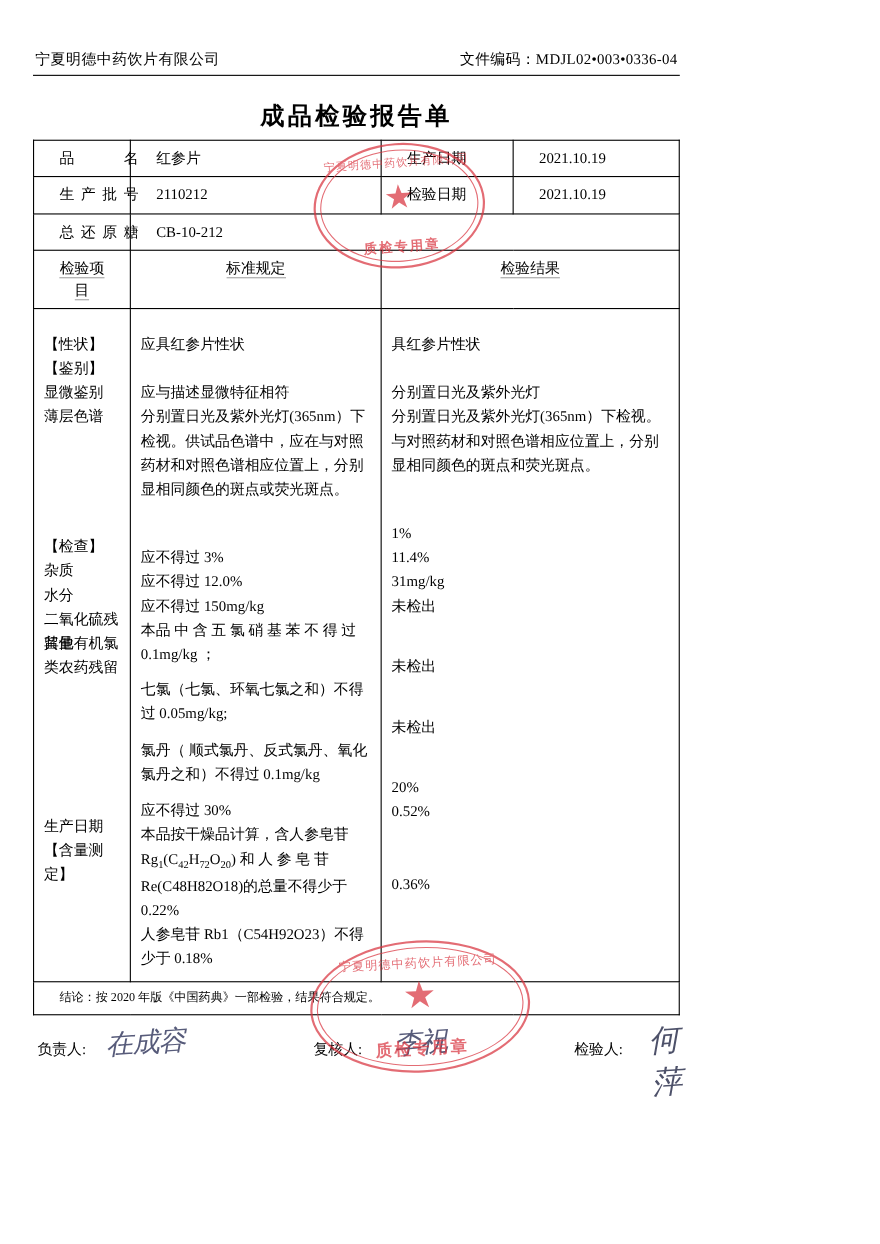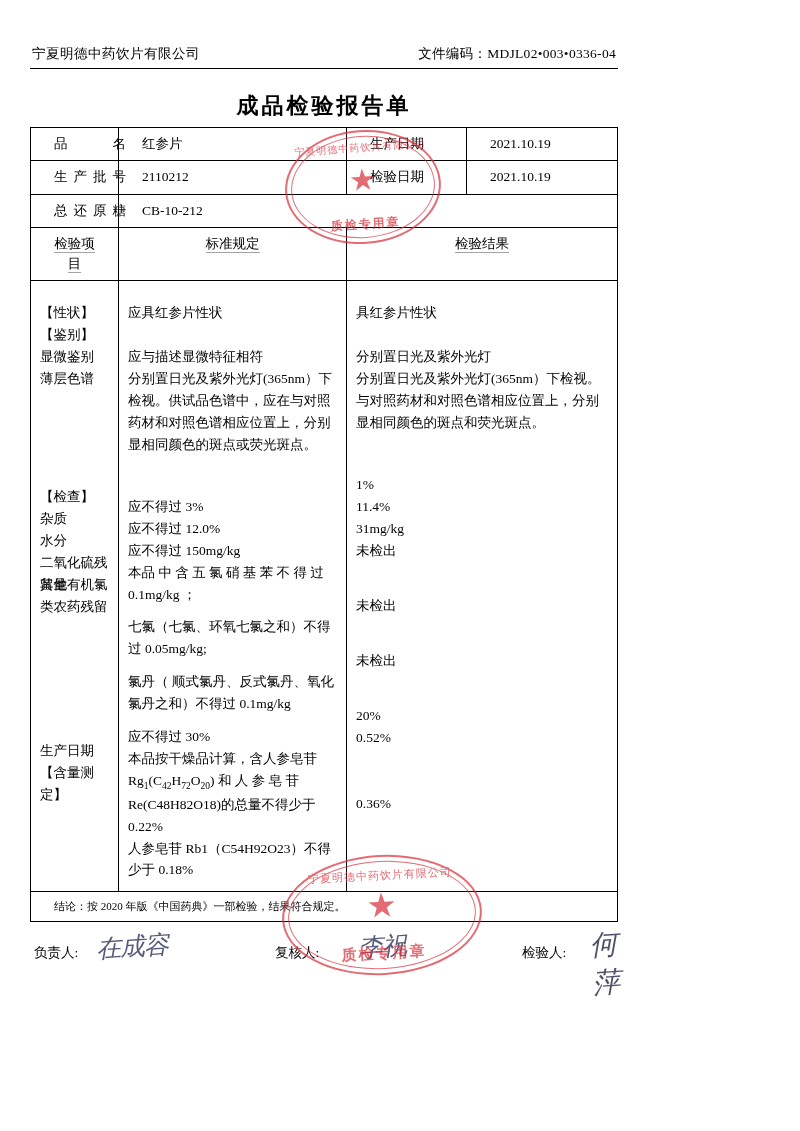--- a/index.html
+++ b/index.html
@@ -108,21 +108,21 @@
     margin-top: -8px;
     transform: rotate(-4deg);
     letter-spacing: -1px;
     opacity: 0.85;
   }
   .s1 { position: absolute; left: 58px; top: 2px; }
   .s2 { position: absolute; left: 320px; top: 2px; }
   .s3 { position: absolute; left: 553px; top: -2px; font-size: 28px; color: #2f3350;}
 
   .sb1 { position: absolute; left: 4px; top: 8px; }
-  .sb2 { position: absolute; left: 245px; top: 8px; }
+  .sb2 { position: absolute; left: 255px; top: 8px; }
   .sb3 { position: absolute; left: 492px; top: 8px; }
 
   
   .stamp {
     position: absolute;
     border: 2.5px solid #d9343f;
     border-radius: 50%;
     color: #d9343f;
     opacity: 0.72;
     pointer-events: none;

